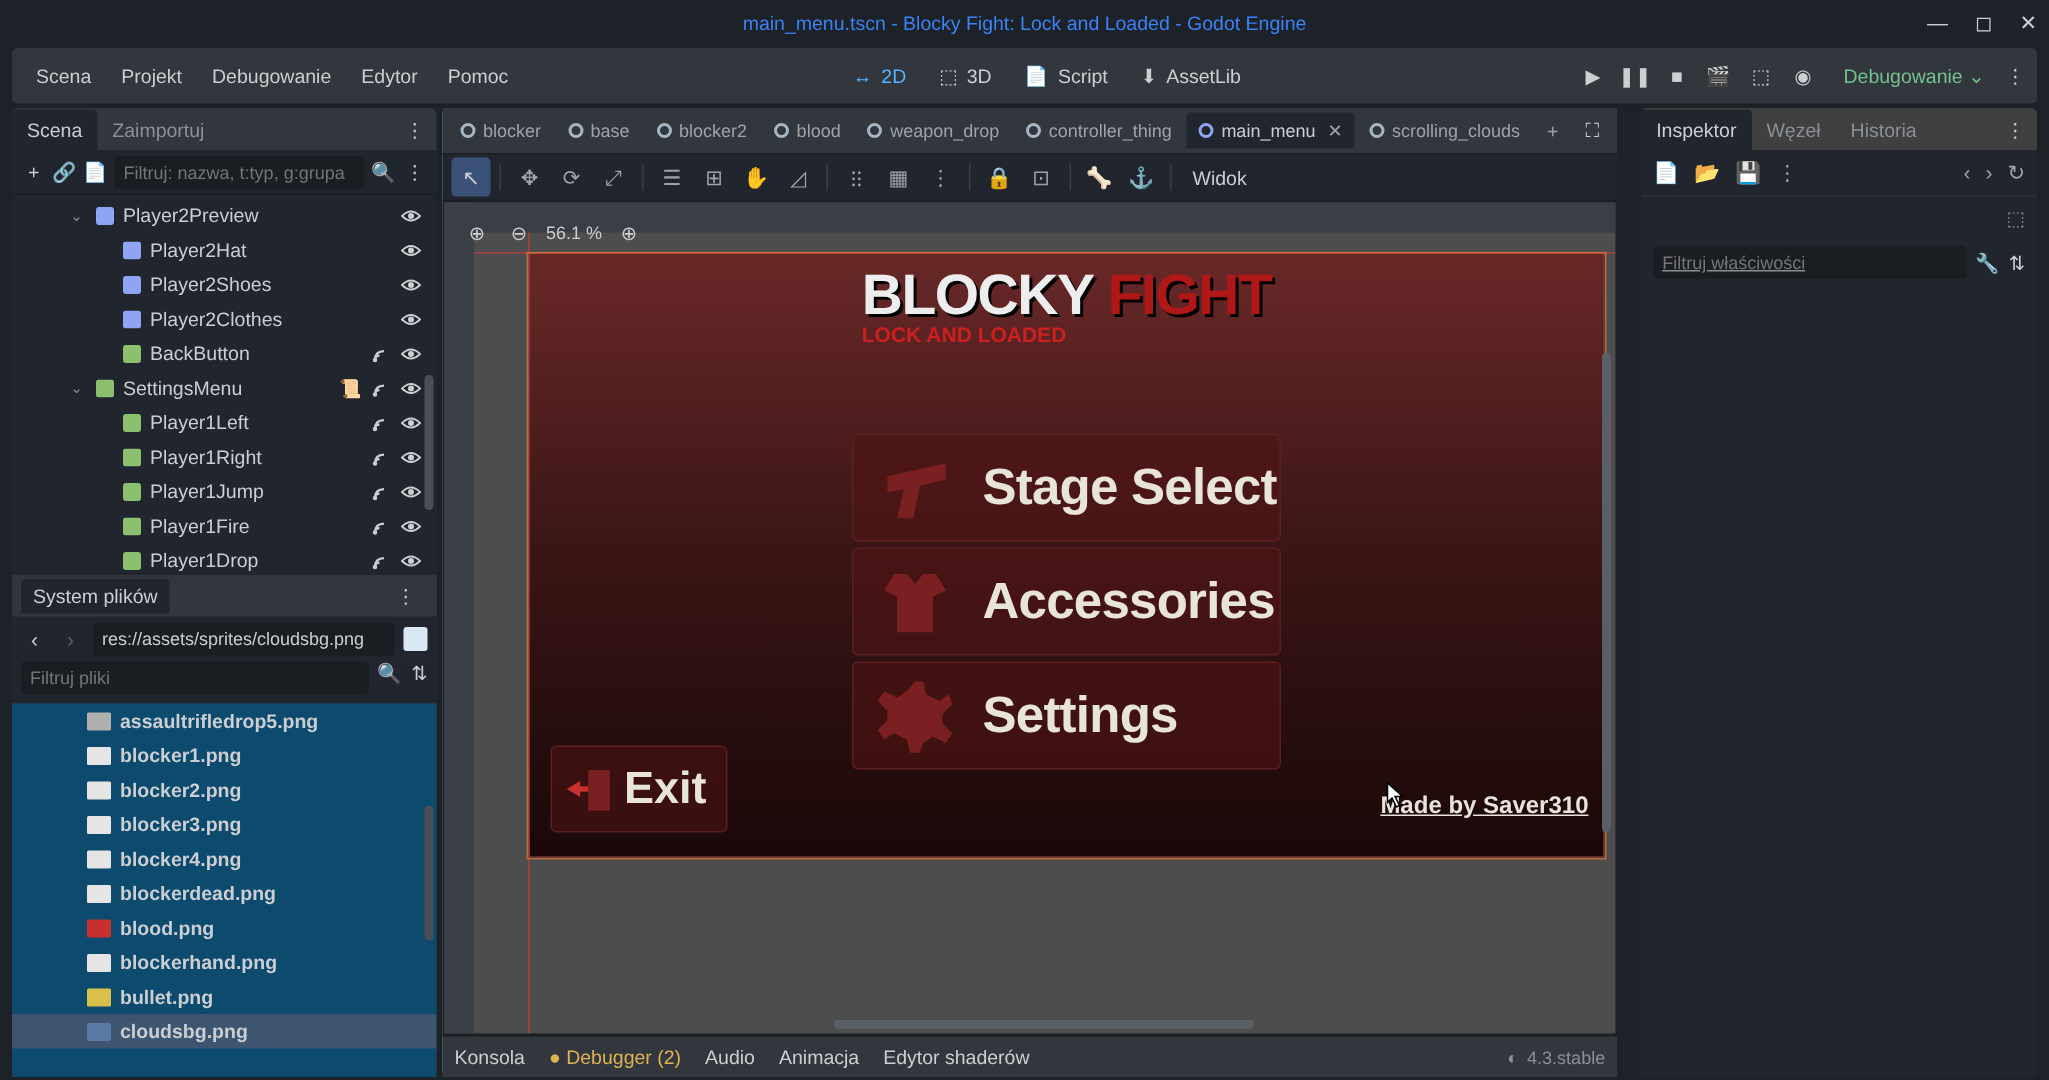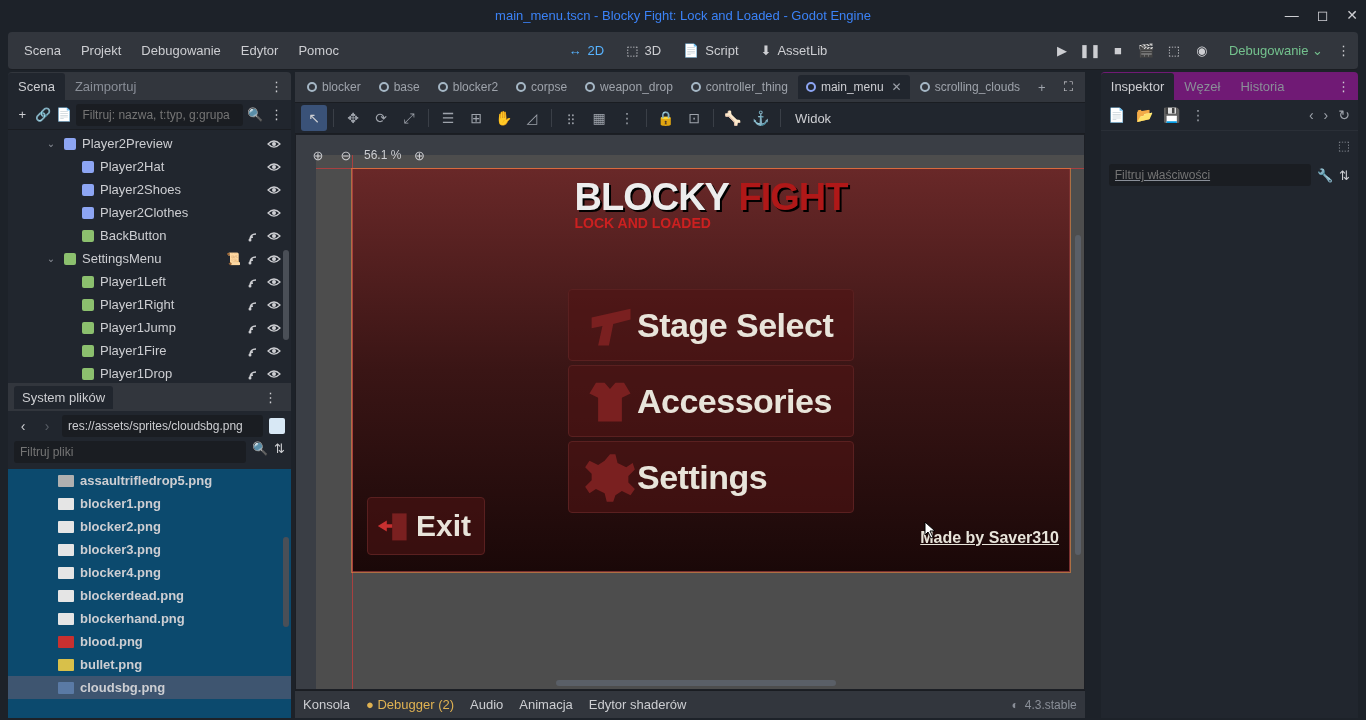--- a/index.html
+++ b/index.html
@@ -91,42 +91,42 @@
 
 .canvas-area { position: absolute; top: 33px; left: 56px; width: 718px; height: 404px; background: linear-gradient(180deg, #692828 0%, #3a1515 50%, #1a0808 100%); border: 1px solid #7a3030; z-index: 3;}
 .red-line-v { position: absolute; top: 20px; left: 56px; bottom: 0; width: 1px; background: #a84040; z-index: 4;}
 .red-line-h { position: absolute; top: 33px; left: 20px; right: 0; height: 1px; background: #a84040; z-index: 4;}
 
 .game-logo { position: absolute; top: 12px; left: 50%; transform: translateX(-50%); text-align: left;}
 .game-logo .t1 { font-family: Impact, "Arial Black", sans-serif; font-size: 38px; font-weight: 900; color: #ededed; letter-spacing: -1px; text-shadow: 2px 2px 0 #000; line-height: 0.85;}
 .game-logo .t1 .red { color: #b01818; }
 .game-logo .t2 { font-family: Impact, "Arial Black", sans-serif; font-size: 14px; font-weight: 900; color: #cc2020; letter-spacing: 0px; margin-top: 2px;}
 
-.menu-btn { position: absolute; left: 50%; transform: translateX(-50%); width: 286px; height: 72px; background: rgba(80,20,20,0.6); border: 1px solid #5a2020; border-radius: 4px; display: flex; align-items: center; padding-left: 14px; }
+.menu-btn { position: absolute; left: 50%; transform: translateX(-50%); width: 286px; height: 72px; background: rgba(80,20,20,0.6); border: 1px solid #5a2020; border-radius: 4px; display: flex; align-items: center; padding-left: 14px; gap: 18px;}
 .menu-btn .mb-icon { width: 54px; height: 54px; }
 .menu-btn .mb-label { font-family: Impact, "Arial Black", sans-serif; font-size: 34px; font-weight: 900; color: #e8e4da; letter-spacing: -0.5px;}
 .exit-btn { position: absolute; left: 14px; bottom: 16px; width: 118px; height: 58px; background: rgba(80,20,20,0.55); border: 1px solid #5a2020; border-radius: 4px; display: flex; align-items: center; padding-left: 8px; gap: 4px; }
 .exit-btn .mb-label { font-family: Impact, "Arial Black", sans-serif; font-size: 30px; font-weight: 900; color: #e8e4da;}
 .credit { position: absolute; right: 10px; bottom: 24px; font-family: Impact, "Arial Black", sans-serif; font-size: 16px; font-weight: 900; color: #e8e4da; text-decoration: underline;}
 
 .selection-box { position: absolute; top: 33px; left: 55px; width: 720px; height: 405px; border: 1px solid rgba(255,140,60,0.55); z-index: 6; pointer-events: none;}
 
 .viewport-scroll { position: absolute; right: 3px; top: 100px; width: 6px; height: 320px; background: #5a5f67; border-radius: 3px; z-index: 8;}
 .viewport-scroll-h { position: absolute; bottom: 3px; left: 260px; width: 280px; height: 6px; background: #5a5f67; border-radius: 3px; z-index: 8;}
 
 .cursor-fake { position: absolute; left: 628px; top: 386px; z-index: 20; font-size: 16px; color: #fff; pointer-events: none;}
 
 .bottom-tabs { height: 28px; background: #32363d; display: flex; align-items: center; padding: 0 8px; gap: 16px; border-top: 1px solid #1a1d22;}
 .bottom-tabs .btab { font-size: 13px; cursor: pointer; }
 .bottom-tabs .btab.warn { color: #e0b252; }
 .bottom-tabs .spacer { flex: 1; }
 .bottom-tabs .version { color: #8a8f98; font-size: 12px; display: flex; align-items: center; gap: 6px;}
 
 
-.right-col { width: 271px; display: flex; flex-direction: column; background: #701a75; margin: 0 8px 2px 14px; border-radius: 4px;}
+.right-col { width: 271px; display: flex; flex-direction: column; background: #404040; margin: 0 8px 2px 14px; border-radius: 4px;}
 .insp-toolbar { display: flex; align-items: center; height: 30px; padding: 0 8px; gap: 10px; background: #21262e;}
 .insp-toolbar .it-btn { cursor: pointer; color: #9ea3ab; font-size: 14px;}
 .insp-toolbar .spacer { flex: 1; }
 .insp-obj { display: flex; align-items: center; height: 30px; padding: 0 8px; background: #21262e; border-top: 1px solid #2a2f37;}
 .insp-filter { display: flex; align-items: center; height: 30px; padding: 0 8px; gap: 6px; background: #21262e;}
 .insp-filter .if-input { flex: 1; background: #1a1d22; border: none; color: #8a8f98; padding: 4px 6px; border-radius: 3px; font-size: 12px; text-decoration: underline;}
 .insp-body { flex: 1; background: #21262e; }
 
 svg { display: block; }
 </style>
@@ -466,26 +466,26 @@
         </div>
         <div class="fs-row">
           <span class="file-icon" style="background:#e5e5e5"></span>
           <span class="file-label">blocker4.png</span>
         </div>
         <div class="fs-row">
           <span class="file-icon" style="background:#e5e5e5"></span>
           <span class="file-label">blockerdead.png</span>
         </div>
         <div class="fs-row">
+          <span class="file-icon" style="background:#c83030"></span>
+          <span class="file-label">blood.png</span>
+        </div>
+        <div class="fs-row">
           <span class="file-icon" style="background:#e5e5e5"></span>
           <span class="file-label">blockerhand.png</span>
-        </div>
-        <div class="fs-row">
-          <span class="file-icon" style="background:#c83030"></span>
-          <span class="file-label">blood.png</span>
         </div>
         <div class="fs-row">
           <span class="file-icon" style="background:#d8c04a"></span>
           <span class="file-label">bullet.png</span>
         </div>
         <div class="fs-row selected">
           <span class="file-icon" style="background:#5a7aa5"></span>
           <span class="file-label">cloudsbg.png</span>
         </div>
       </div>
@@ -500,21 +500,21 @@
         <span class="stab other">
           <span class="circ"></span>
           <span>base</span>
         </span>
         <span class="stab other">
           <span class="circ"></span>
           <span>blocker2</span>
         </span>
         <span class="stab other">
           <span class="circ"></span>
-          <span>corpse</span>
+          <span>blood</span>
         </span>
         <span class="stab other">
           <span class="circ"></span>
           <span>weapon_drop</span>
         </span>
         <span class="stab other">
           <span class="circ"></span>
           <span>controller_thing</span>
         </span>
         <span class="stab active">

